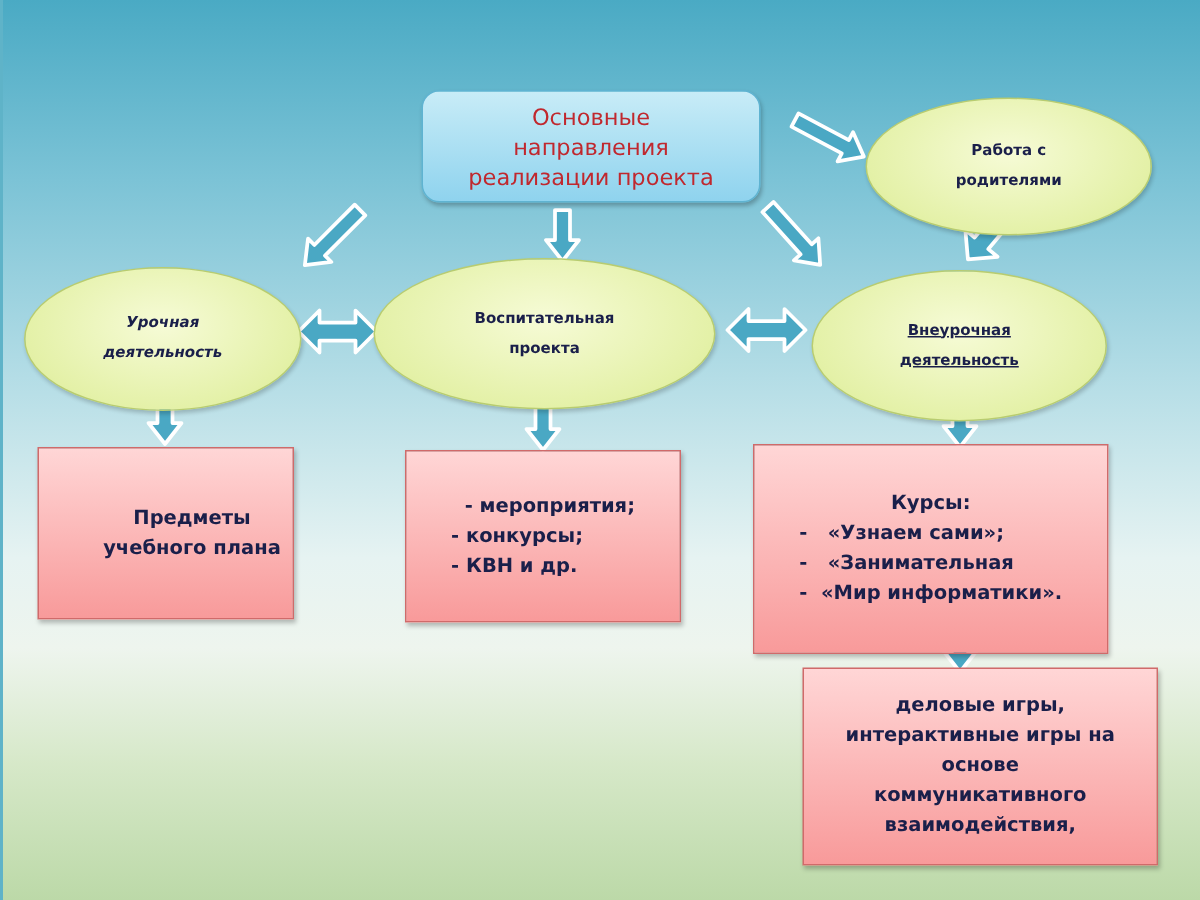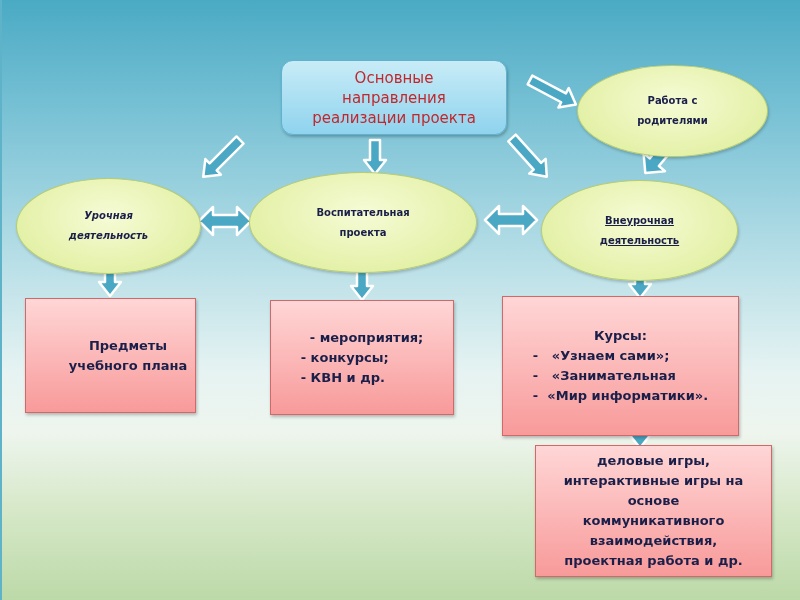--- a/index.html
+++ b/index.html
@@ -132,15 +132,14 @@
     <span>-  «Мир информатики».</span>
   </div>
 </div>
 <div class="node box b4">
   <div class="lines">
     <span>деловые игры,</span>
     <span>интерактивные игры на</span>
     <span>основе</span>
     <span>коммуникативного</span>
     <span>взаимодействия,</span>
-    <span>проектная работа и др.</span>
   </div>
 </div>
 
 </body></html>

